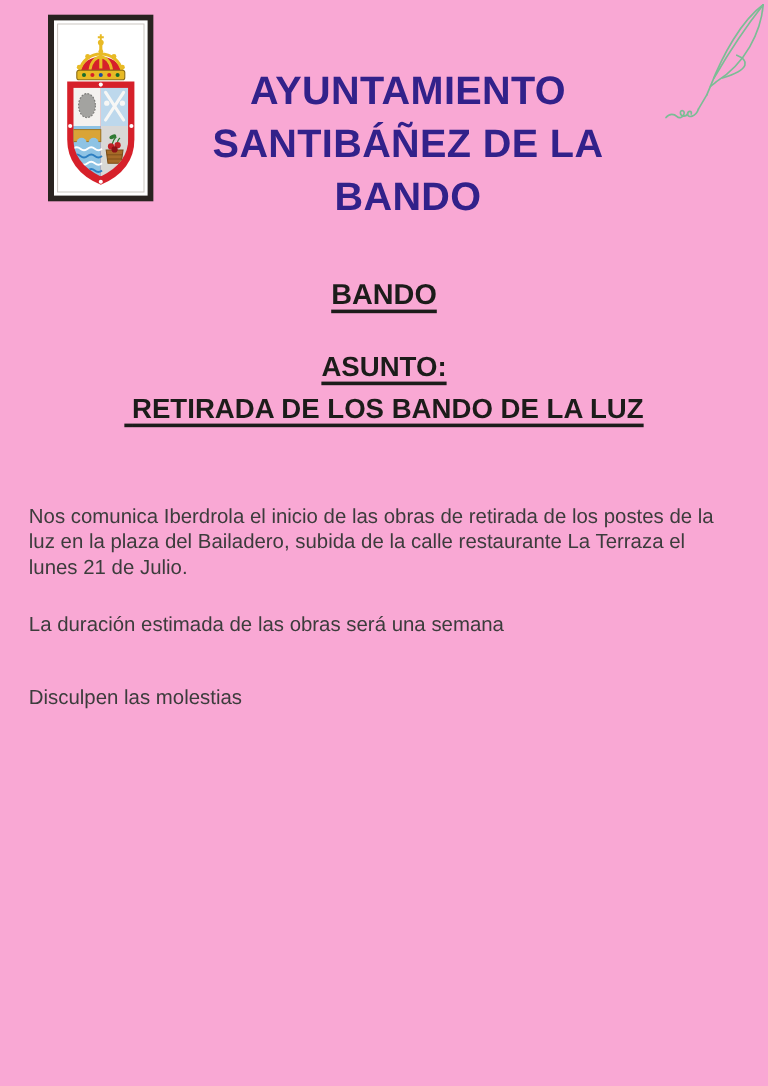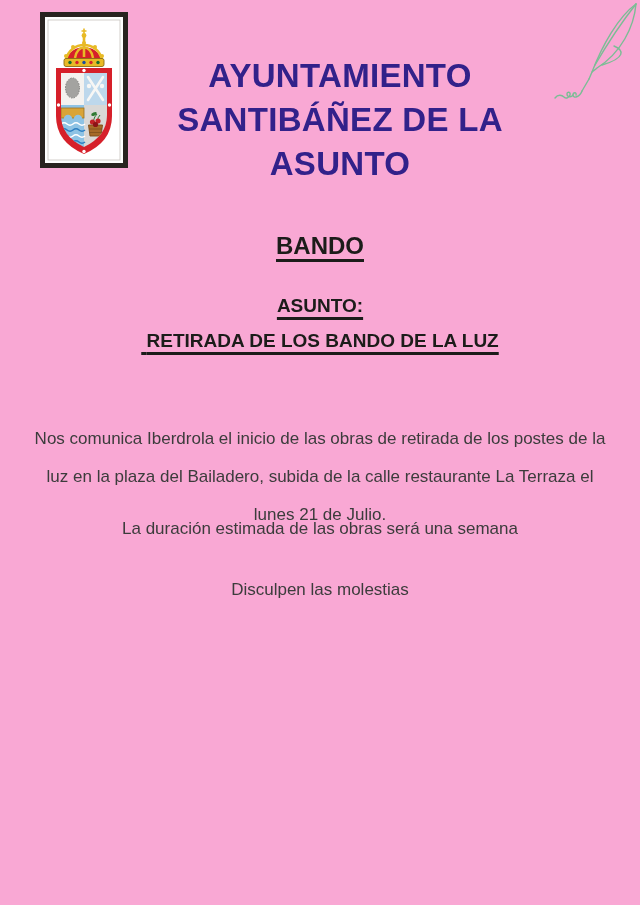--- a/index.html
+++ b/index.html
@@ -29,36 +29,36 @@
   .quill svg{width:100%;height:100%;display:block;}
   
   .h-bando{
     position:absolute;top:232px;left:0;width:100%;
     text-align:center;margin:0;
     font-size:24px;font-weight:bold;color:#1c1c1a;
   }
   .h-asunto{
     position:absolute;top:288px;left:0;width:100%;
     text-align:center;margin:0;
-    font-size:19px;font-weight:bold;color:#1c1c1a;
+    font-size:23px;font-weight:bold;color:#1c1c1a;
     line-height:35px;
     white-space:pre-wrap;
   }
   .u{
     text-decoration:underline;
     text-decoration-thickness:2.5px;
     text-underline-offset:5px;
     display:inline;
   }
   .u-block{display:block;}
   
   .body-p{
     position:absolute;left:24px;right:24px;
-    text-align:center;margin:0;
-    font-size:17px;line-height:38px;
+    margin:0;
+    font-size:17px;line-height:21px;
     color:#3c3c3c;
   }
   .p-main{top:420px;}
   .p-duration{top:510px;}
   .p-apology{top:571px;}
 </style>
 </head>
 <body>
 
 <div class="page">
@@ -127,21 +127,21 @@
 
       <circle cx="44" cy="58.5" r="1.7" fill="#ffffff"></circle>
       <circle cx="18.5" cy="93" r="1.7" fill="#ffffff"></circle>
       <circle cx="69.5" cy="93" r="1.7" fill="#ffffff"></circle>
       <circle cx="44" cy="139.5" r="1.7" fill="#ffffff"></circle>
     </svg>
   </div>
 
   <h1 class="title">
       <span>AYUNTAMIENTO</span>
-      <span>SANTIBÁÑEZ DE LA ASUNTO</span>
+      <span>SANTIBÁÑEZ DE LA BANDO</span>
     </h1>
 
   <div class="quill">
     <svg viewBox="0 0 86 106" xmlns="http://www.w3.org/2000/svg" aria-hidden="true" fill="none" stroke="#7bbd95" stroke-width="1.4" stroke-linecap="round">
       <path d="M84 2 C66 15 50 44 40 70 L37 77"></path>
       <path d="M84 2 C82 25 69 51 45 66 C43 68 41 69 40 70"></path>
       <path d="M84 2 C69 21 57 39 43 63"></path>
       <path d="M62 44 C72 48 74 56 50 63"></path>
       <path d="M37 77 L30 89"></path>
       <path d="M30 89 C28 95 21 97 21 93 C21 90 25 90 24 93"></path>

